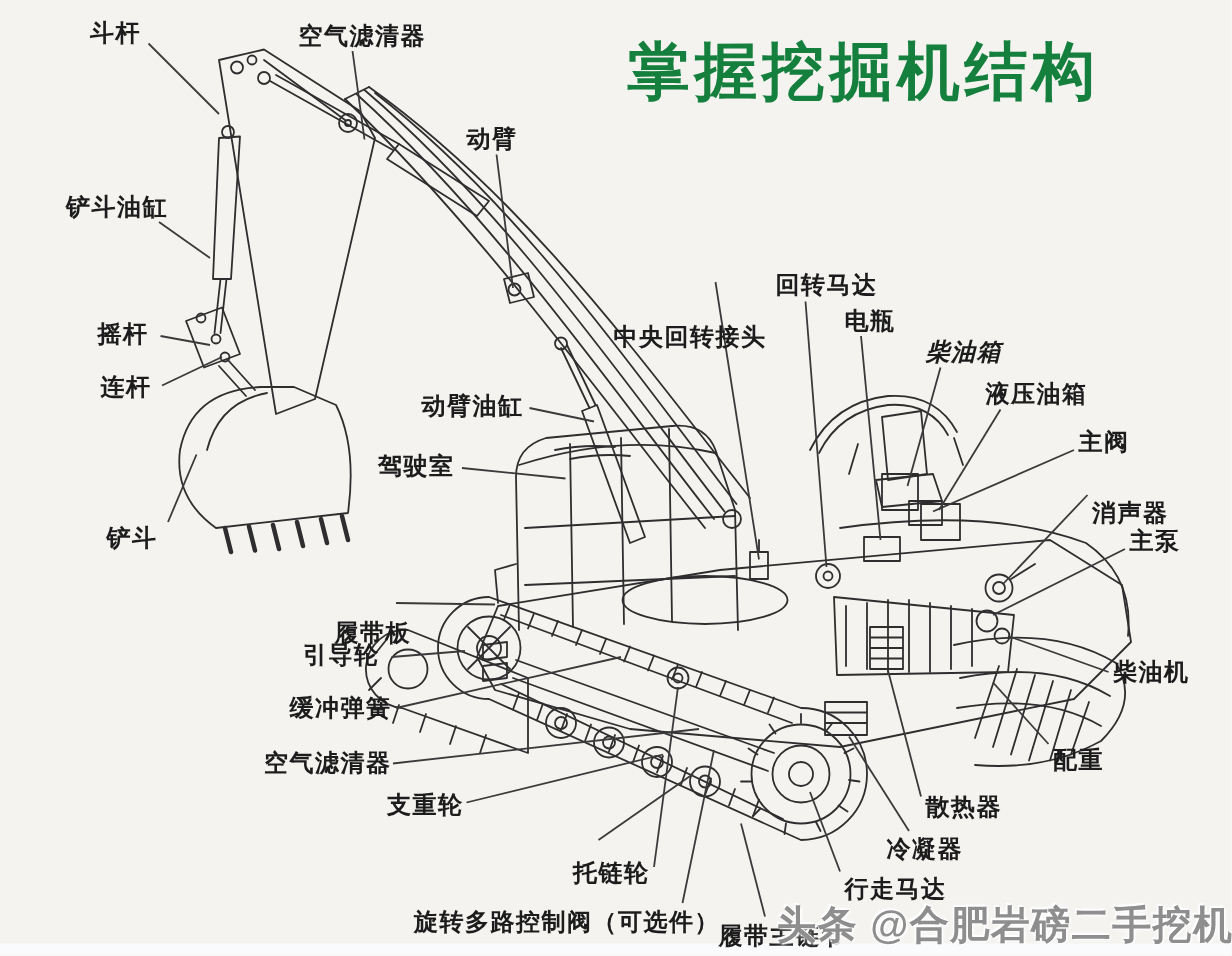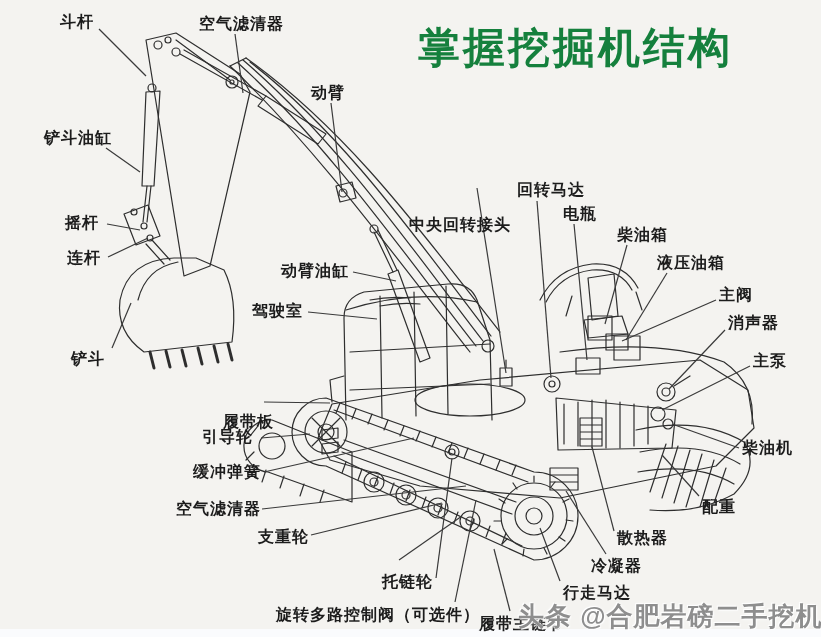--- a/index.html
+++ b/index.html
@@ -200,24 +200,24 @@
       <div class="part-label" style="left: 311px; top: 83px;">动臂</div>
       <div class="part-label" style="left: 44px; top: 128px;">铲斗油缸</div>
       <div class="part-label" style="left: 65px; top: 213px;">摇杆</div>
       <div class="part-label" style="left: 67px; top: 248px;">连杆</div>
       <div class="part-label" style="left: 71px; top: 349px;">铲斗</div>
       <div class="part-label" style="left: 281px; top: 261px; text-align: center;">动臂油缸</div>
       <div class="part-label" style="left: 252px; top: 301px;">驾驶室</div>
       <div class="part-label" style="left: 409px; top: 167px; margin-top: 48px;">中央回转接头</div>
       <div class="part-label" style="left: 517px; top: 180px;">回转马达</div>
       <div class="part-label" style="left: 563px; top: 204px;">电瓶</div>
-      <div class="part-label" style="left: 617px; top: 225px;">柴油箱</div>
+      <div class="part-label" style="left: 617px; top: 225px; font-style: italic;">柴油箱</div>
       <div class="part-label" style="left: 657px; top: 253px;">液压油箱</div>
       <div class="part-label" style="left: 719px; top: 285px;">主阀</div>
-      <div class="part-label" style="left: 728px; top: 313px;">消声器</div>
+      <div class="part-label" style="left: 728px; top: 332px;">消声器</div>
       <div class="part-label" style="left: 753px; top: 351px;">主泵</div>
       <div class="part-label" style="left: 742px; top: 438px; text-align: center;">柴油机</div>
       <div class="part-label" style="left: 702px; top: 497px;">配重</div>
       <div class="part-label" style="left: 617px; top: 528px;">散热器</div>
       <div class="part-label" style="left: 591px; top: 556px;">冷凝器</div>
       <div class="part-label" style="left: 563px; top: 583px;">行走马达</div>
       <div class="part-label" style="left: 479px; top: 614px;">履带主链节</div>
       <div class="part-label" style="left: 382px; top: 572px;">托链轮</div>
       <div class="part-label" style="left: 276px; top: 605px;">旋转多路控制阀（可选件）</div>
       <div class="part-label" style="left: 207px; top: 412px; margin-left: 16px;">履带板</div>

